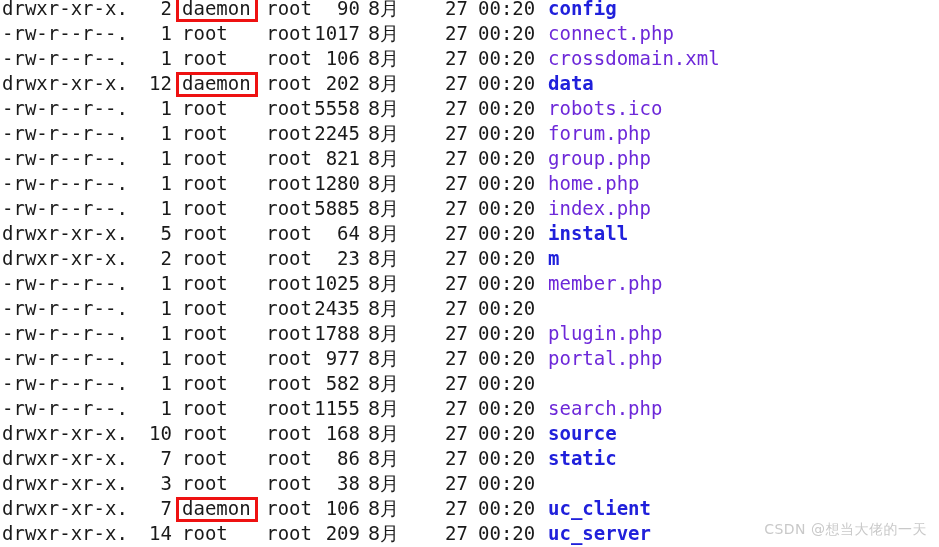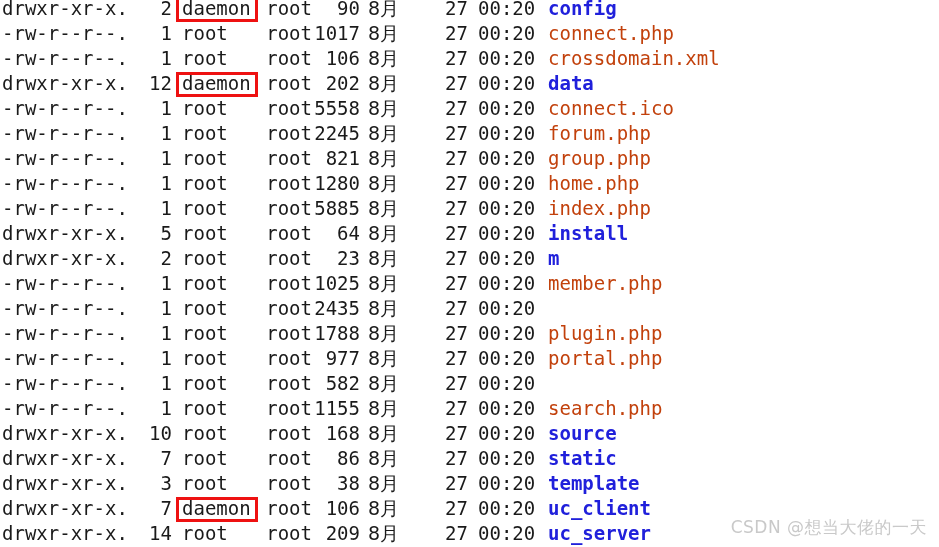--- a/index.html
+++ b/index.html
@@ -53,69 +53,69 @@
   .c-month  { left: 368px; text-align: left; font-family: "DejaVu Sans", "Liberation Sans", sans-serif; }
   .c-day    { left: 440px; width: 28px; text-align: right; }
   .c-time   { left: 478px; text-align: left; }
   .c-name   { left: 548px; text-align: left; }
 
   .name-dir {
     color: #2020db;
     font-weight: bold;
   }
   .name-file {
-    color: #c2410c;
+    color: #6d28d9;
     font-weight: normal;
   }
 
   
   .owner-box {
     position: absolute;
     border: 3px solid #ee1111;
     box-sizing: border-box;
     pointer-events: none;
   }
 
   #watermark {
     position: absolute;
     right: 12px;
     bottom: 8px;
     font-family: "DejaVu Sans", "Liberation Sans", sans-serif;
-    font-size: 17px;
+    font-size: 14px;
     color: #c9c9c9;
     white-space: pre;
     letter-spacing: 0.5px;
   }
 </style>
 </head>
 <body>
 
 <div id="terminal">
 
   <div id="listing">
       <div class="row"><span class="col c-perm">drwxr-xr-x.</span><span class="col c-links">2</span><span class="col c-owner">daemon</span><span class="col c-group">root</span><span class="col c-size">90</span><span class="col c-month">8月</span><span class="col c-day">27</span><span class="col c-time">00:20</span><span class="col c-name name-dir">config</span></div>
       <div class="row"><span class="col c-perm">-rw-r--r--.</span><span class="col c-links">1</span><span class="col c-owner">root</span><span class="col c-group">root</span><span class="col c-size">1017</span><span class="col c-month">8月</span><span class="col c-day">27</span><span class="col c-time">00:20</span><span class="col c-name name-file">connect.php</span></div>
       <div class="row"><span class="col c-perm">-rw-r--r--.</span><span class="col c-links">1</span><span class="col c-owner">root</span><span class="col c-group">root</span><span class="col c-size">106</span><span class="col c-month">8月</span><span class="col c-day">27</span><span class="col c-time">00:20</span><span class="col c-name name-file">crossdomain.xml</span></div>
       <div class="row"><span class="col c-perm">drwxr-xr-x.</span><span class="col c-links">12</span><span class="col c-owner">daemon</span><span class="col c-group">root</span><span class="col c-size">202</span><span class="col c-month">8月</span><span class="col c-day">27</span><span class="col c-time">00:20</span><span class="col c-name name-dir">data</span></div>
-      <div class="row"><span class="col c-perm">-rw-r--r--.</span><span class="col c-links">1</span><span class="col c-owner">root</span><span class="col c-group">root</span><span class="col c-size">5558</span><span class="col c-month">8月</span><span class="col c-day">27</span><span class="col c-time">00:20</span><span class="col c-name name-file">connect.ico</span></div>
+      <div class="row"><span class="col c-perm">-rw-r--r--.</span><span class="col c-links">1</span><span class="col c-owner">root</span><span class="col c-group">root</span><span class="col c-size">5558</span><span class="col c-month">8月</span><span class="col c-day">27</span><span class="col c-time">00:20</span><span class="col c-name name-file">robots.ico</span></div>
       <div class="row"><span class="col c-perm">-rw-r--r--.</span><span class="col c-links">1</span><span class="col c-owner">root</span><span class="col c-group">root</span><span class="col c-size">2245</span><span class="col c-month">8月</span><span class="col c-day">27</span><span class="col c-time">00:20</span><span class="col c-name name-file">forum.php</span></div>
       <div class="row"><span class="col c-perm">-rw-r--r--.</span><span class="col c-links">1</span><span class="col c-owner">root</span><span class="col c-group">root</span><span class="col c-size">821</span><span class="col c-month">8月</span><span class="col c-day">27</span><span class="col c-time">00:20</span><span class="col c-name name-file">group.php</span></div>
       <div class="row"><span class="col c-perm">-rw-r--r--.</span><span class="col c-links">1</span><span class="col c-owner">root</span><span class="col c-group">root</span><span class="col c-size">1280</span><span class="col c-month">8月</span><span class="col c-day">27</span><span class="col c-time">00:20</span><span class="col c-name name-file">home.php</span></div>
       <div class="row"><span class="col c-perm">-rw-r--r--.</span><span class="col c-links">1</span><span class="col c-owner">root</span><span class="col c-group">root</span><span class="col c-size">5885</span><span class="col c-month">8月</span><span class="col c-day">27</span><span class="col c-time">00:20</span><span class="col c-name name-file">index.php</span></div>
       <div class="row"><span class="col c-perm">drwxr-xr-x.</span><span class="col c-links">5</span><span class="col c-owner">root</span><span class="col c-group">root</span><span class="col c-size">64</span><span class="col c-month">8月</span><span class="col c-day">27</span><span class="col c-time">00:20</span><span class="col c-name name-dir">install</span></div>
       <div class="row"><span class="col c-perm">drwxr-xr-x.</span><span class="col c-links">2</span><span class="col c-owner">root</span><span class="col c-group">root</span><span class="col c-size">23</span><span class="col c-month">8月</span><span class="col c-day">27</span><span class="col c-time">00:20</span><span class="col c-name name-dir">m</span></div>
       <div class="row"><span class="col c-perm">-rw-r--r--.</span><span class="col c-links">1</span><span class="col c-owner">root</span><span class="col c-group">root</span><span class="col c-size">1025</span><span class="col c-month">8月</span><span class="col c-day">27</span><span class="col c-time">00:20</span><span class="col c-name name-file">member.php</span></div>
       <div class="row"><span class="col c-perm">-rw-r--r--.</span><span class="col c-links">1</span><span class="col c-owner">root</span><span class="col c-group">root</span><span class="col c-size">2435</span><span class="col c-month">8月</span><span class="col c-day">27</span><span class="col c-time">00:20</span></div>
       <div class="row"><span class="col c-perm">-rw-r--r--.</span><span class="col c-links">1</span><span class="col c-owner">root</span><span class="col c-group">root</span><span class="col c-size">1788</span><span class="col c-month">8月</span><span class="col c-day">27</span><span class="col c-time">00:20</span><span class="col c-name name-file">plugin.php</span></div>
       <div class="row"><span class="col c-perm">-rw-r--r--.</span><span class="col c-links">1</span><span class="col c-owner">root</span><span class="col c-group">root</span><span class="col c-size">977</span><span class="col c-month">8月</span><span class="col c-day">27</span><span class="col c-time">00:20</span><span class="col c-name name-file">portal.php</span></div>
       <div class="row"><span class="col c-perm">-rw-r--r--.</span><span class="col c-links">1</span><span class="col c-owner">root</span><span class="col c-group">root</span><span class="col c-size">582</span><span class="col c-month">8月</span><span class="col c-day">27</span><span class="col c-time">00:20</span></div>
       <div class="row"><span class="col c-perm">-rw-r--r--.</span><span class="col c-links">1</span><span class="col c-owner">root</span><span class="col c-group">root</span><span class="col c-size">1155</span><span class="col c-month">8月</span><span class="col c-day">27</span><span class="col c-time">00:20</span><span class="col c-name name-file">search.php</span></div>
       <div class="row"><span class="col c-perm">drwxr-xr-x.</span><span class="col c-links">10</span><span class="col c-owner">root</span><span class="col c-group">root</span><span class="col c-size">168</span><span class="col c-month">8月</span><span class="col c-day">27</span><span class="col c-time">00:20</span><span class="col c-name name-dir">source</span></div>
       <div class="row"><span class="col c-perm">drwxr-xr-x.</span><span class="col c-links">7</span><span class="col c-owner">root</span><span class="col c-group">root</span><span class="col c-size">86</span><span class="col c-month">8月</span><span class="col c-day">27</span><span class="col c-time">00:20</span><span class="col c-name name-dir">static</span></div>
-      <div class="row"><span class="col c-perm">drwxr-xr-x.</span><span class="col c-links">3</span><span class="col c-owner">root</span><span class="col c-group">root</span><span class="col c-size">38</span><span class="col c-month">8月</span><span class="col c-day">27</span><span class="col c-time">00:20</span><span class="col c-name name-dir">template</span></div>
+      <div class="row"><span class="col c-perm">drwxr-xr-x.</span><span class="col c-links">3</span><span class="col c-owner">root</span><span class="col c-group">root</span><span class="col c-size">38</span><span class="col c-month">8月</span><span class="col c-day">27</span><span class="col c-time">00:20</span></div>
       <div class="row"><span class="col c-perm">drwxr-xr-x.</span><span class="col c-links">7</span><span class="col c-owner">daemon</span><span class="col c-group">root</span><span class="col c-size">106</span><span class="col c-month">8月</span><span class="col c-day">27</span><span class="col c-time">00:20</span><span class="col c-name name-dir">uc_client</span></div>
       <div class="row"><span class="col c-perm">drwxr-xr-x.</span><span class="col c-links">14</span><span class="col c-owner">root</span><span class="col c-group">root</span><span class="col c-size">209</span><span class="col c-month">8月</span><span class="col c-day">27</span><span class="col c-time">00:20</span><span class="col c-name name-dir">uc_server</span></div>
       <div class="owner-box" style="left: 176px; width: 82px; top: 1px; height: 25px; border-color: rgb(238, 17, 17);"></div>
       <div class="owner-box" style="left: 176px; width: 82px; top: 76px; height: 25px; border-color: rgb(238, 17, 17);"></div>
       <div class="owner-box" style="left: 176px; width: 82px; top: 501px; height: 25px; border-color: rgb(238, 17, 17);"></div>
     </div>
 
   <div id="watermark">CSDN @想当大佬的一天</div>
 
 </div>

